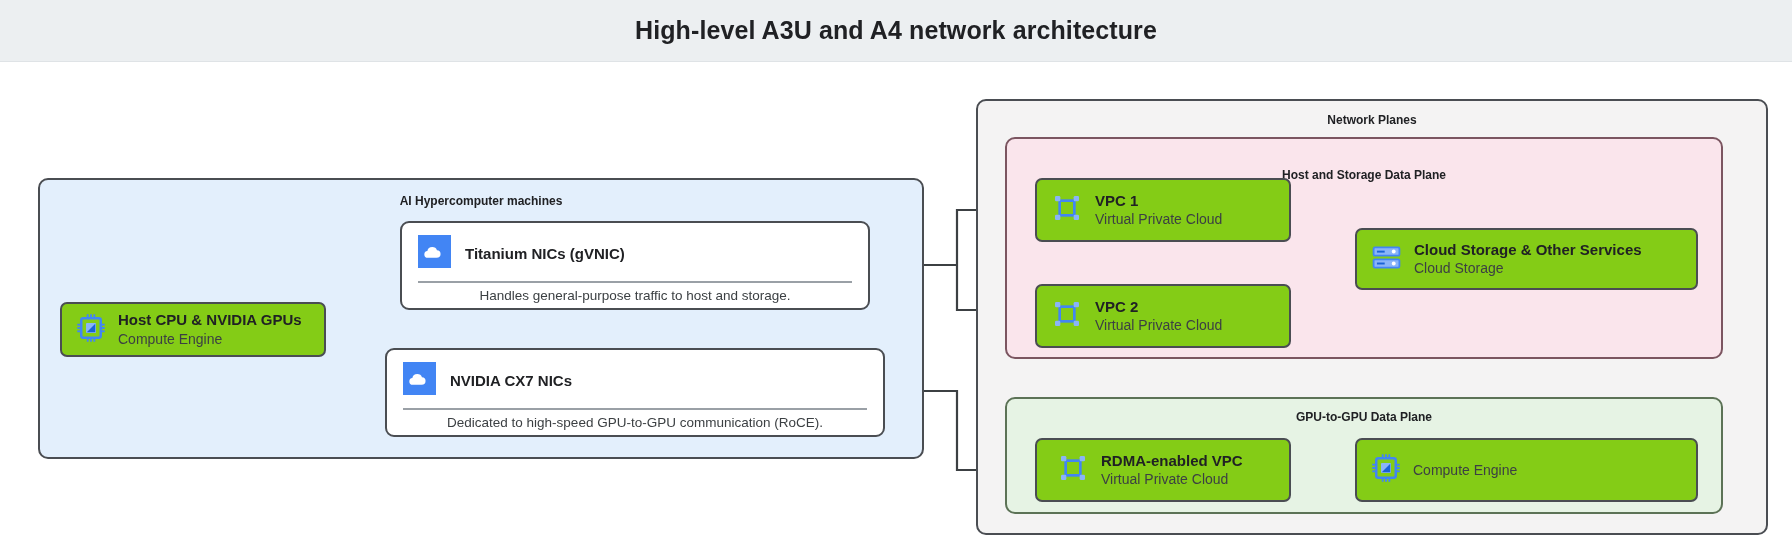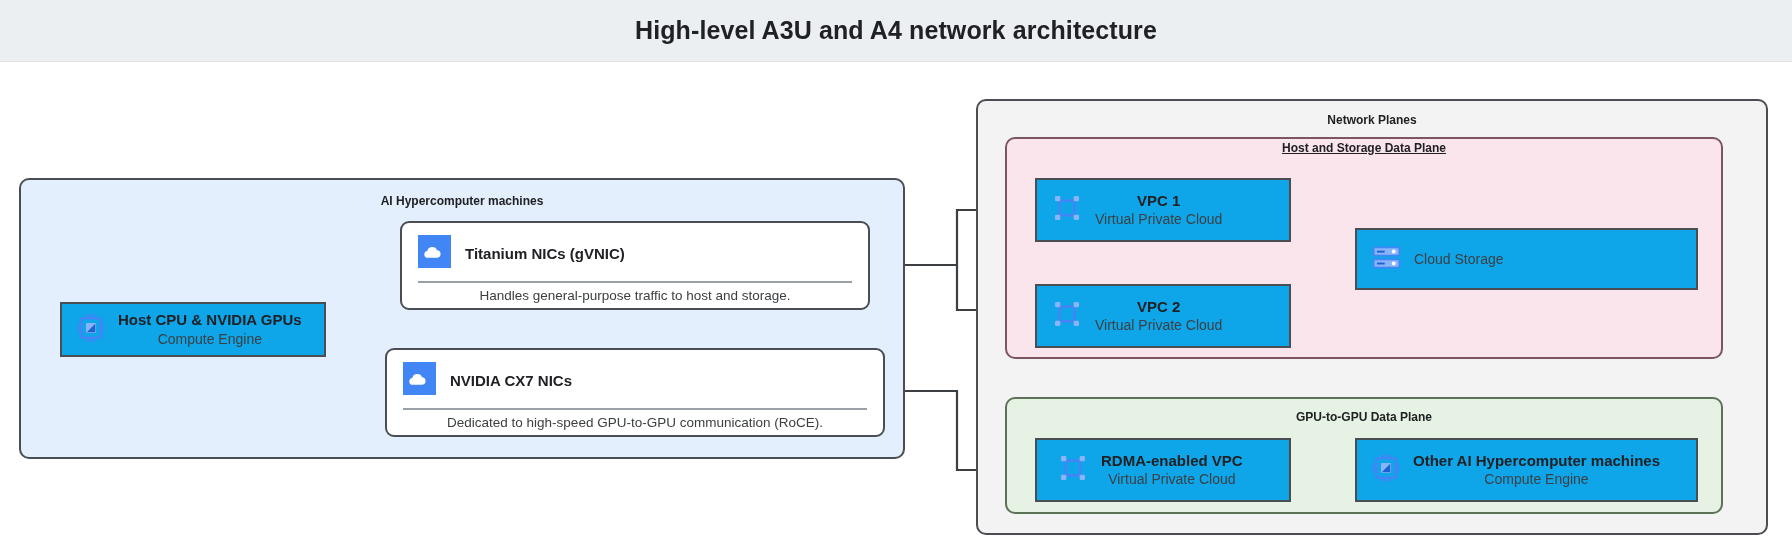--- a/index.html
+++ b/index.html
@@ -44,59 +44,58 @@
   }
   .group-title {
     position: absolute;
     left: 0; right: 0;
     text-align: center;
     font-size: 12px;
     font-weight: bold;
     color: #202124;
   }
   #grp-machines {
-    left: 19px; top: 178px;
+    left: 38px; top: 178px;
     width: 886px; height: 281px;
     background: #e3effc;
   }
   #grp-machines .group-title { top: 14px; }
 
   #grp-planes {
     left: 976px; top: 99px;
     width: 792px; height: 436px;
     background: #f4f3f3;
   }
   #grp-planes .group-title { top: 12px; }
 
   #grp-host-storage {
     left: 1005px; top: 137px;
     width: 718px; height: 222px;
     background: #fae5ec;
     border-color: #7b5560;
   }
-  #grp-host-storage .group-title { top: 2px; text-decoration: underline; }
+  #grp-host-storage .group-title { top: 29px; }
 
   #grp-gpu {
     left: 1005px; top: 397px;
     width: 718px; height: 117px;
     background: #e6f3e4;
     border-color: #5c7256;
   }
   #grp-gpu .group-title { top: 11px; }
 
   
   .node {
-    background: #0ea5e9;
+    background: #84cc16;
     border: 2.2px solid #4a4d52;
-    border-radius: 0;
+    border-radius: 7px;
     display: flex;
     align-items: center;
     padding: 0 14px;
     gap: 12px;
-    text-align: center;
   }
   .node-text { display: flex; flex-direction: column; justify-content: center; }
   .node-title {
     font-size: 15px;
     font-weight: bold;
     color: #202124;
     line-height: 1.3;
     white-space: nowrap;
   }
   .node-sub {
@@ -296,20 +295,21 @@
       <svg width="31" height="31" viewBox="0 0 24 24">
         <rect x="2" y="4.2" width="20" height="6.4" rx="1" fill="#8ab4f8" stroke="#4285f4" stroke-width="1.4"></rect>
         <rect x="2" y="13.4" width="20" height="6.4" rx="1" fill="#8ab4f8" stroke="#4285f4" stroke-width="1.4"></rect>
         <rect x="4.6" y="6.7" width="6" height="1.5" fill="#1a62d6"></rect>
         <rect x="4.6" y="15.9" width="6" height="1.5" fill="#1a62d6"></rect>
         <circle cx="17.6" cy="7.4" r="1.5" fill="#ffffff"></circle>
         <circle cx="17.6" cy="16.6" r="1.5" fill="#ffffff"></circle>
       </svg>
     </span>
     <span class="node-text">
+      <span class="node-title">Cloud Storage &amp; Other Services</span>
       <span class="node-sub">Cloud Storage</span>
     </span>
   </div>
 
   <div class="abs node" style="left:1035px; top:438px; width:256px; height:64px;padding-left:20px;">
     <span class="icon">
       <svg width="32" height="32" viewBox="0 0 24 24">
         <rect x="6.5" y="6.5" width="11" height="11" fill="none" stroke="#4285f4" stroke-width="2"></rect>
         <rect x="3" y="3" width="4" height="4" rx="1" fill="#8ab4f8"></rect>
         <rect x="17" y="3" width="4" height="4" rx="1" fill="#8ab4f8"></rect>
@@ -339,18 +339,17 @@
           <rect x="20" y="8.6" width="3" height="1.5"></rect>
             <rect x="20" y="11.25" width="3" height="1.5"></rect>
             <rect x="20" y="13.9" width="3" height="1.5"></rect>
         </g>
         <rect x="4.2" y="4.2" width="15.6" height="15.6" rx="1.6" fill="none" stroke="#4285f4" stroke-width="2"></rect>
         <rect x="8" y="8" width="8" height="8" rx="0.8" fill="#8ab4f8"></rect>
         <path d="M8.6 15.4 L15.4 8.6 L15.4 15.4 Z" fill="#1a62d6"></path>
       </svg>
     </span>
     <span class="node-text">
-      <span class="node-title">Other AI Hypercomputer machines</span>
       <span class="node-sub">Compute Engine</span>
     </span>
   </div>
 
 </div>
 
 </body></html>

